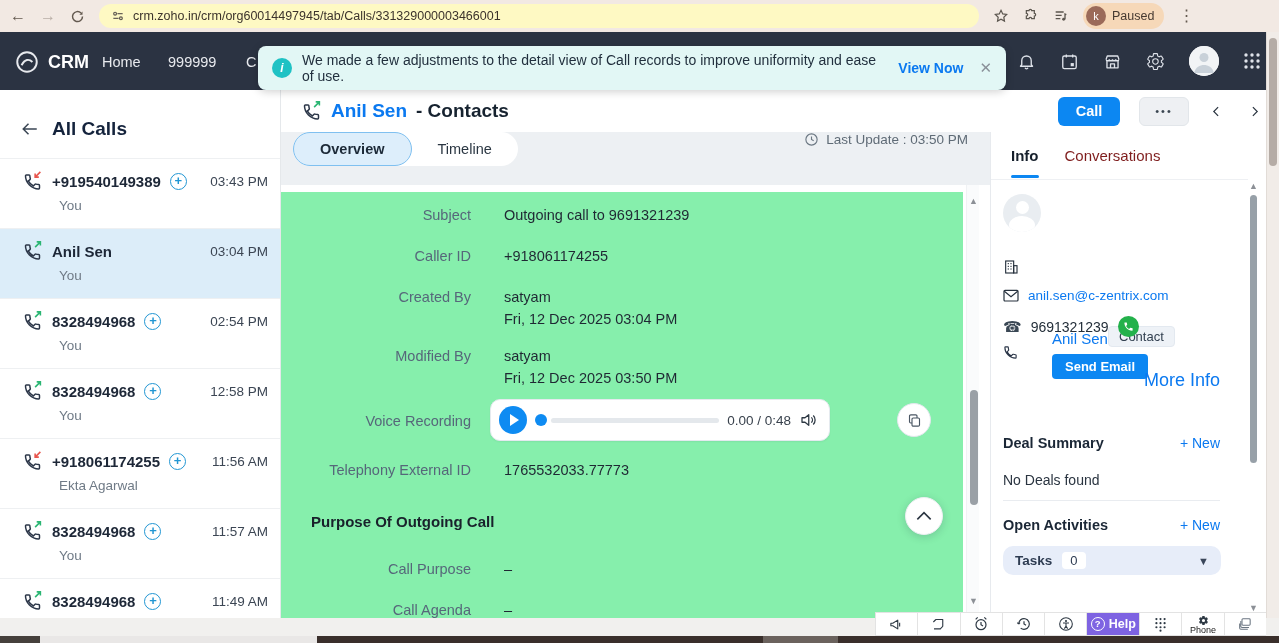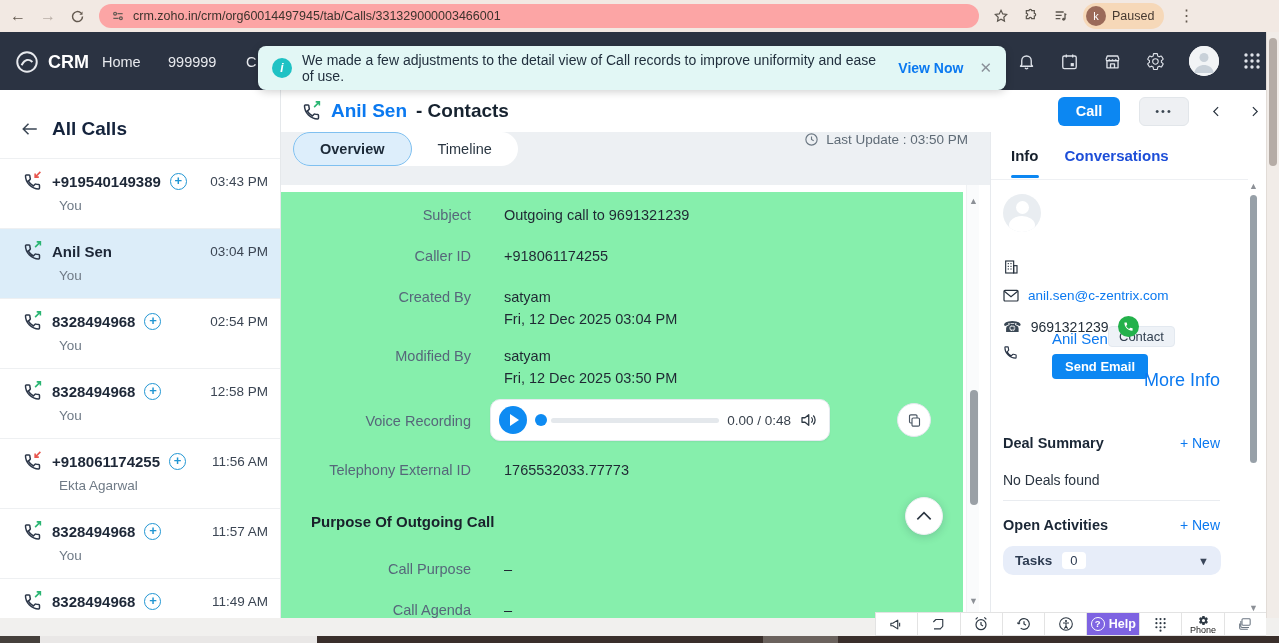--- a/index.html
+++ b/index.html
@@ -5,21 +5,21 @@
   * { margin:0; padding:0; box-sizing:border-box; }
   html,body { width:1279px; height:643px; overflow:hidden; }
   body { font-family:"Liberation Sans", sans-serif; background:#fff; }
   .abs { position:absolute; }
   #screen { position:relative; width:1279px; height:643px; overflow:hidden; background:#fff; }
 
   
   #browser-bar { left:0; top:0; width:1279px; height:32px; background:#f2e9e3; display:flex; align-items:center; gap:14px; padding:0 10px; }
   .bicon { color:#63594f; font-size:16px; line-height:1; }
   .bicon.dim { color:#b9aea6; }
-  #url-box { flex:0 0 880px; height:24px; background:#fca5a5; border-radius:12px; display:flex; align-items:center; padding:0 12px; gap:8px; }
+  #url-box { flex:0 0 880px; height:24px; background:#fef9c3; border-radius:12px; display:flex; align-items:center; padding:0 12px; gap:8px; }
   #url-text { font-size:12.5px; color:#3c332c; }
   #profile-pill { background:#f6d8b8; border-radius:13px; height:26px; display:flex; align-items:center; gap:6px; padding:2px 10px 2px 3px; }
   #profile-avatar { width:20px; height:20px; border-radius:50%; background:#9b6a59; color:#fff; font-size:11px; display:flex; align-items:center; justify-content:center; }
   #profile-label { font-size:12.5px; color:#463a31; }
 
   
   #navbar { left:0; top:32px; width:1279px; height:58px; background:#2b3342; }
   #navbar .brand { position:absolute; left:14px; top:17px; display:flex; align-items:center; gap:8px; color:#fff; font-size:18px; font-weight:bold; }
   .nav-item { position:absolute; top:22px; color:#e8eaee; font-size:14.5px; }
   .nav-icons { position:absolute; right:18px; top:14px; display:flex; align-items:center; gap:24px; }
@@ -79,21 +79,21 @@
   #scroll-top { left:905px; top:497px; width:38px; height:38px; border-radius:50%; background:#fff; border:1px solid #eceff2; box-shadow:0 2px 8px rgba(20,40,60,.18); cursor:pointer; display:flex; align-items:center; justify-content:center; z-index:5;}
 
   
   #mid-scroll { left:966px; top:185px; width:13px; height:433px; background:#fafbfc; border-left:1px solid #f0f2f4; }
   .sb-arrow { position:absolute; left:2px; width:9px; height:9px; color:#8c9096; font-size:9px; line-height:9px; text-align:center; }
   #mid-thumb { position:absolute; left:2.5px; top:205px; width:8px; height:115px; background:#9aa0a6; border-radius:4px; }
 
   
   #panel { left:990px; top:132px; width:258px; height:486px; background:#fff; border-left:1px solid #e7eaee; }
   #panel-tabs { height:48px; display:flex; align-items:center; gap:26px; padding-left:20px; border-bottom:1px solid #eef0f3; }
-  .p-tab { font-size:15px; color:#1d4ed8; position:relative; cursor:pointer;font-weight:bold; }
+  .p-tab { font-size:15px; color:#7f1d1d; position:relative; cursor:pointer; }
   .p-tab.active { font-weight:bold; color:#16202c; }
   .p-tab.active:after { content:""; position:absolute; left:0; right:0; bottom:-14px; height:3px; background:#0c87f2; border-radius:2px; }
   #contact-card { padding:14px 0 0 12px; position:relative; }
   #p-avatar { width:38px; height:38px; border-radius:50%; background:#e9edf1; overflow:hidden; position:relative; }
   #p-avatar:before { content:""; position:absolute; left:13px; top:7px; width:13px; height:13px; border-radius:50%; background:#fff; }
   #p-avatar:after { content:""; position:absolute; left:6px; top:22px; width:26px; height:18px; border-radius:50%; background:#fff; }
   #p-name { position:absolute; left:61px; top:16px; color:#0b79f0; font-size:15px; cursor:pointer; }
   #p-badge { position:absolute; left:117px; top:12px; background:#eef2f7; border:1px solid #e3e9f0; border-radius:4px; font-size:13px; color:#334151; padding:2px 10px; }
   #send-email { position:absolute; left:61px; top:40px; background:#0c87f2; color:#fff; border:none; border-radius:4px; font-size:13px; font-weight:bold; padding:5px 13px; cursor:pointer; }
   .p-row { position:absolute; left:12px; display:flex; align-items:center; gap:9px; font-size:14px; }

